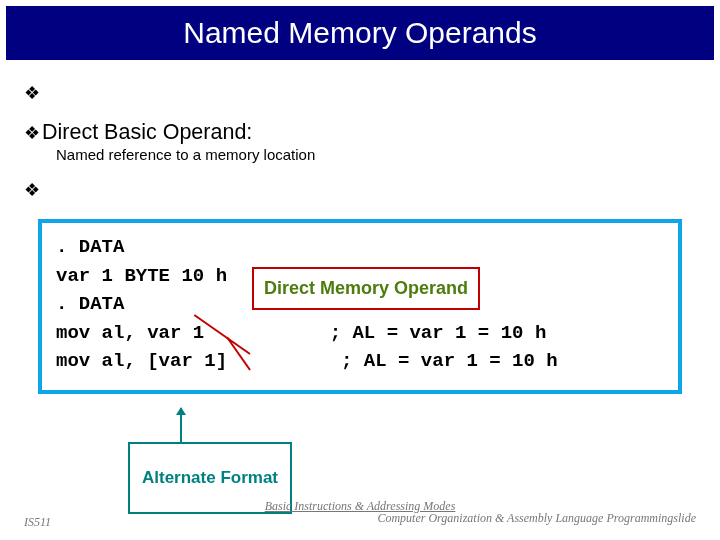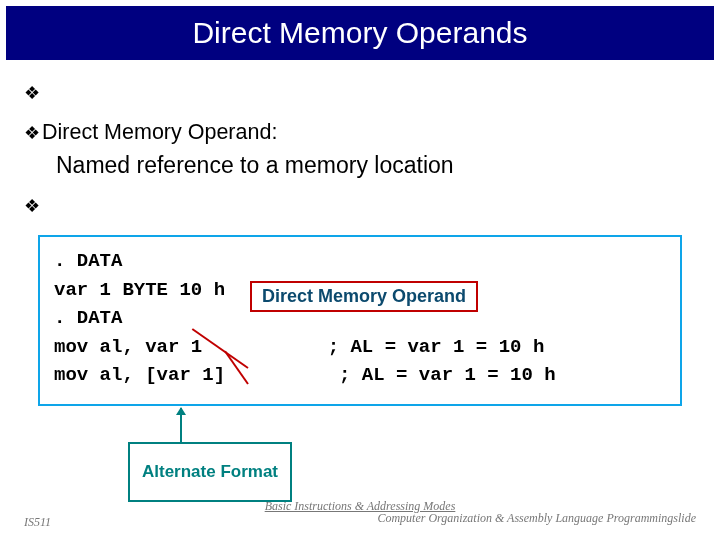--- a/index.html
+++ b/index.html
@@ -36,44 +36,44 @@
   }
   .bullet-icon {
     width: 18px;
     flex-shrink: 0;
     line-height: 26px;
     font-size: 18px;
     color: #000;
   }
   .sub-line {
     margin-left: 32px;
-    margin-top: 6px;
-    font-size: 23px;
+    margin-top: 0;
+    font-size: 15px;
   }
   .code-box {
-    border: 2px solid #0ea5e9;
+    border: 4px solid #0ea5e9;
     margin: 16px 14px 0 14px;
     padding: 10px 14px 14px 14px;
     font-family: "Courier New", monospace;
     font-size: 19px;
     font-weight: bold;
     line-height: 1.5;
     position: relative;
   }
   .code-line { white-space: pre; }
   .dmo-label-box {
     position: absolute;
     left: 210px;
     top: 44px;
     border: 2px solid #c00000;
-    padding: 0 10px;
+    padding: 6px 10px;
     font-family: Arial, sans-serif;
     font-size: 18px;
     font-weight: bold;
-    color: #0c4a6e;
+    color: #4d7c0f;
     background: #fff;
   }
   .dmo-line {
     position: absolute;
     left: 140px;
     top: 130px;
     width: 68px;
     height: 2px;
     background: #c00000;
     transform: rotate(35deg);
@@ -87,21 +87,21 @@
     height: 2px;
     background: #c00000;
     transform: rotate(55deg);
     transform-origin: right center;
   }
   .alt-box {
     position: absolute;
     left: 128px;
     top: 442px;
     border: 2px solid #008080;
-    padding: 18px 12px;
+    padding: 24px 12px;
     font-family: Arial, sans-serif;
     font-size: 17px;
     font-weight: bold;
     color: #008080;
     background: #fff;
   }
   .alt-arrow {
     position: absolute;
     left: 180px;
     top: 408px;
@@ -130,32 +130,32 @@
     color: #777;
   }
   .footer-left { position: absolute; left: 24px; bottom: 0; }
   .footer-center { position: absolute; left: 0; width: 720px; text-align: center; bottom: 16px; text-decoration: underline; }
   .footer-right { position: absolute; right: 24px; bottom: 4px; }
 </style>
 </head>
 <body>
 
 <div class="title-bar">
-  <div class="title-text">Direct Memory Operands</div>
+  <div class="title-text">Named Memory Operands</div>
 </div>
 
 <div class="content">
 
   <div class="bullet-line">
     <span class="bullet-icon">❖</span>
   </div>
 
   <div class="bullet-line" style="margin-top:14px;">
     <span class="bullet-icon">❖</span>
-    <span>Direct Memory Operand:</span>
+    <span>Direct Basic Operand:</span>
   </div>
   <div class="sub-line">Named reference to a memory location</div>
 
   <div class="bullet-line" style="margin-top:14px;">
     <span class="bullet-icon">❖</span>
   </div>
 
   <div class="code-box">
     <div class="code-line">. DATA</div>
     <div class="code-line">var 1 BYTE 10 h</div>

